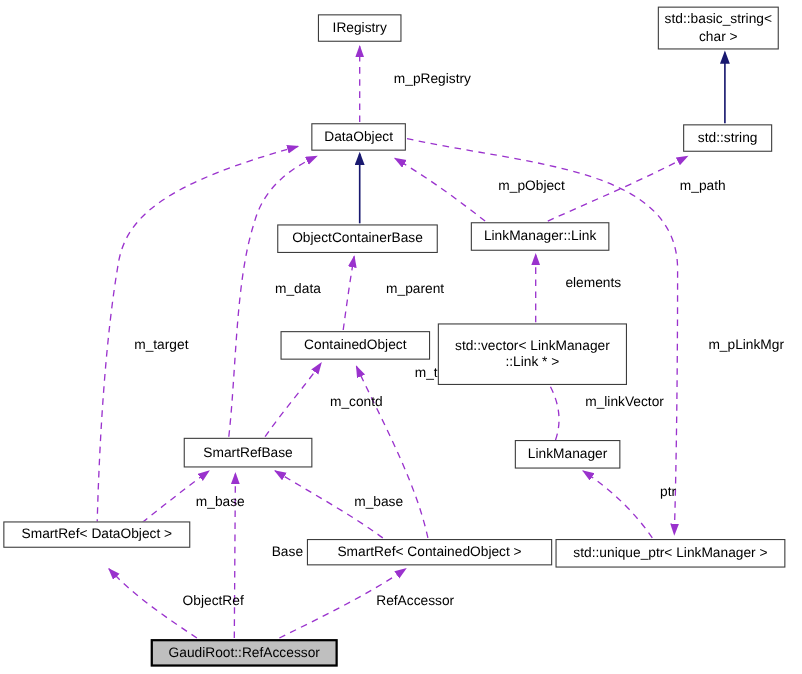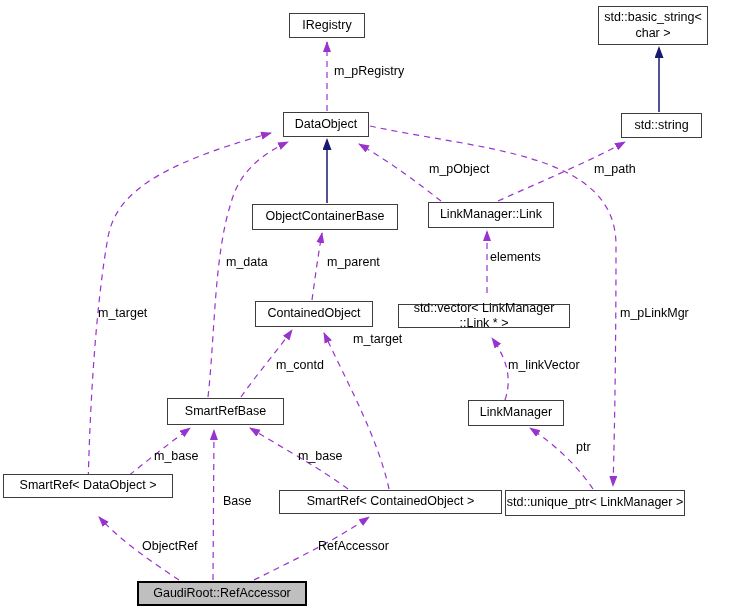--- a/index.html
+++ b/index.html
@@ -10,21 +10,21 @@
   .edges{position:absolute;left:0;top:0;width:729px;height:613px;}
   .usage{fill:none;stroke:#9a32cd;stroke-width:1.2;stroke-dasharray:6 5;}
   .inherit{fill:none;stroke:#191970;stroke-width:1.5;}
   .node{
     position:absolute;box-sizing:border-box;border:1.2px solid #3d3d3d;background:#ffffff;
     color:#000;font-size:12.5px;line-height:1.22;display:flex;align-items:center;justify-content:center;
     text-align:center;white-space:pre-line;cursor:pointer;z-index:2;
   }
   .node.hl{background:#bfbfbf;border:2px solid #000;cursor:default;}
   .elabel{
-    position:absolute;color:#000;font-size:12.5px;white-space:nowrap;z-index:1;
+    position:absolute;color:#000;font-size:12.5px;white-space:nowrap;z-index:1;margin-left:24px;
   }
 </style>
 </head>
 <body>
 
 <div class="stage">
 
   <svg class="edges" width="729" height="613" viewBox="0 0 729 613" xmlns="http://www.w3.org/2000/svg">
     <defs>
       <marker id="ap" markerUnits="userSpaceOnUse" markerWidth="13" markerHeight="10" refX="10" refY="4" orient="auto">
@@ -57,28 +57,28 @@
     <path class="inherit" d="M327,203 L327,140" marker-end="url(#ab)"></path>
   </svg>
 
   <div class="node" style="left:289px;top:13px;width:76px;height:25px">IRegistry</div>
   <div class="node" style="left:598px;top:6px;width:110px;height:39px">std::basic_string&lt;
 char &gt;</div>
   <div class="node" style="left:283px;top:112px;width:86px;height:25px">DataObject</div>
   <div class="node" style="left:621px;top:113px;width:81px;height:25px">std::string</div>
   <div class="node" style="left:252px;top:204px;width:146px;height:26px">ObjectContainerBase</div>
   <div class="node" style="left:428px;top:202px;width:126px;height:26px">LinkManager::Link</div>
-  <div class="node" style="left:255px;top:301px;width:118px;height:26px">ContainedObject</div>
-  <div class="node" style="left:398px;top:304px;width:172px;height:24px">std::vector&lt; LinkManager
+  <div class="node" style="left:255px;top:301px;width:136px;height:26px">ContainedObject</div>
+  <div class="node" style="left:398px;top:294px;width:172px;height:56px">std::vector&lt; LinkManager
 ::Link * &gt;</div>
   <div class="node" style="left:167px;top:398px;width:117px;height:27px">SmartRefBase</div>
   <div class="node" style="left:468px;top:400px;width:96px;height:26px">LinkManager</div>
   <div class="node" style="left:3px;top:474px;width:170px;height:24px">SmartRef&lt; DataObject &gt;</div>
   <div class="node" style="left:279px;top:490px;width:223px;height:24px">SmartRef&lt; ContainedObject &gt;</div>
-  <div class="node" style="left:505px;top:490px;width:180px;height:26px">std::unique_ptr&lt; LinkManager &gt;</div>
+  <div class="node" style="left:505px;top:490px;width:209px;height:26px">std::unique_ptr&lt; LinkManager &gt;</div>
   <div class="node hl" style="left:137px;top:581px;width:170px;height:25px">GaudiRoot::RefAccessor</div>
 
   <div class="elabel" style="left:334px;top:64px">m_pRegistry</div>
   <div class="elabel" style="left:429px;top:162px">m_pObject</div>
   <div class="elabel" style="left:594px;top:162px">m_path</div>
   <div class="elabel" style="left:620px;top:306px">m_pLinkMgr</div>
   <div class="elabel" style="left:490px;top:250px">elements</div>
   <div class="elabel" style="left:508px;top:358px">m_linkVector</div>
   <div class="elabel" style="left:576px;top:440px">ptr</div>
   <div class="elabel" style="left:327px;top:255px">m_parent</div>

